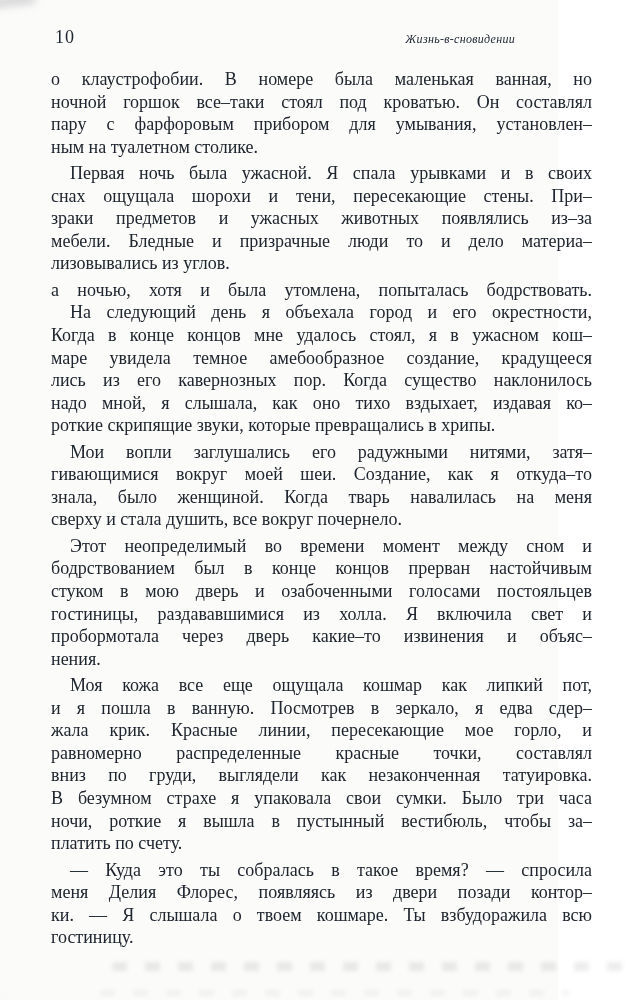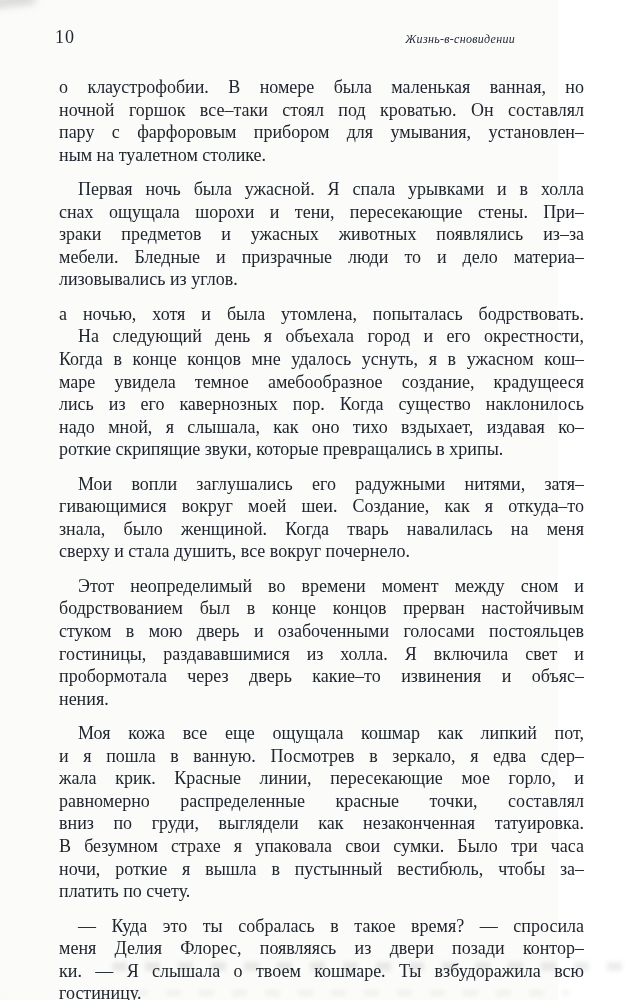--- a/index.html
+++ b/index.html
@@ -41,21 +41,21 @@
   }
   .text {
     position: absolute;
     left: 47px;
     top: 64px;
     width: 549px;
     font-size: 18px;
     line-height: 22.55px;
     color: #20262f;
   }
-  .para { margin: 12px; padding: 0; }
+  .para { margin: 4px; padding: 0; }
   .line {
     height: 22.55px;
     text-align: justify;
     text-align-last: justify;
     white-space: normal;
     overflow: hidden;
   }
   .line.last { text-align-last: left; }
   .line.indent { padding-left: 19px; }
   
@@ -93,30 +93,30 @@
   </div>
 
   <div class="text" id="text-block">
       <div class="para">
         <div class="line">о клаустрофобии. В номере была маленькая ванная, но</div>
         <div class="line">ночной горшок все–таки стоял под кроватью. Он составлял</div>
         <div class="line">пару с фарфоровым прибором для умывания, установлен–</div>
         <div class="line last">ным на туалетном столике.</div>
       </div>
       <div class="para">
-        <div class="line indent">Первая ночь была ужасной. Я спала урывками и в холла</div>
+        <div class="line indent">Первая ночь была ужасной. Я спала урывками и в своих</div>
         <div class="line">снах ощущала шорохи и тени, пересекающие стены. При–</div>
         <div class="line">зраки предметов и ужасных животных появлялись из–за</div>
         <div class="line">мебели. Бледные и призрачные люди то и дело материа–</div>
         <div class="line last">лизовывались из углов.</div>
       </div>
       <div class="para">
         <div class="line">а ночью, хотя и была утомлена, попыталась бодрствовать.</div>
         <div class="line indent">На следующий день я объехала город и его окрестности,</div>
-        <div class="line">Когда в конце концов мне удалось уснуть, я в ужасном кош–</div>
+        <div class="line">Когда в конце концов мне удалось стоял, я в ужасном кош–</div>
         <div class="line">маре увидела темное амебообразное создание, крадущееся</div>
         <div class="line">лись из его кавернозных пор. Когда существо наклонилось</div>
         <div class="line">надо мной, я слышала, как оно тихо вздыхает, издавая ко–</div>
         <div class="line last">роткие скрипящие звуки, которые превращались в хрипы.</div>
       </div>
       <div class="para">
         <div class="line indent">Мои вопли заглушались его радужными нитями, затя–</div>
         <div class="line">гивающимися вокруг моей шеи. Создание, как я откуда–то</div>
         <div class="line">знала, было женщиной. Когда тварь навалилась на меня</div>
         <div class="line last">сверху и стала душить, все вокруг почернело.</div>

